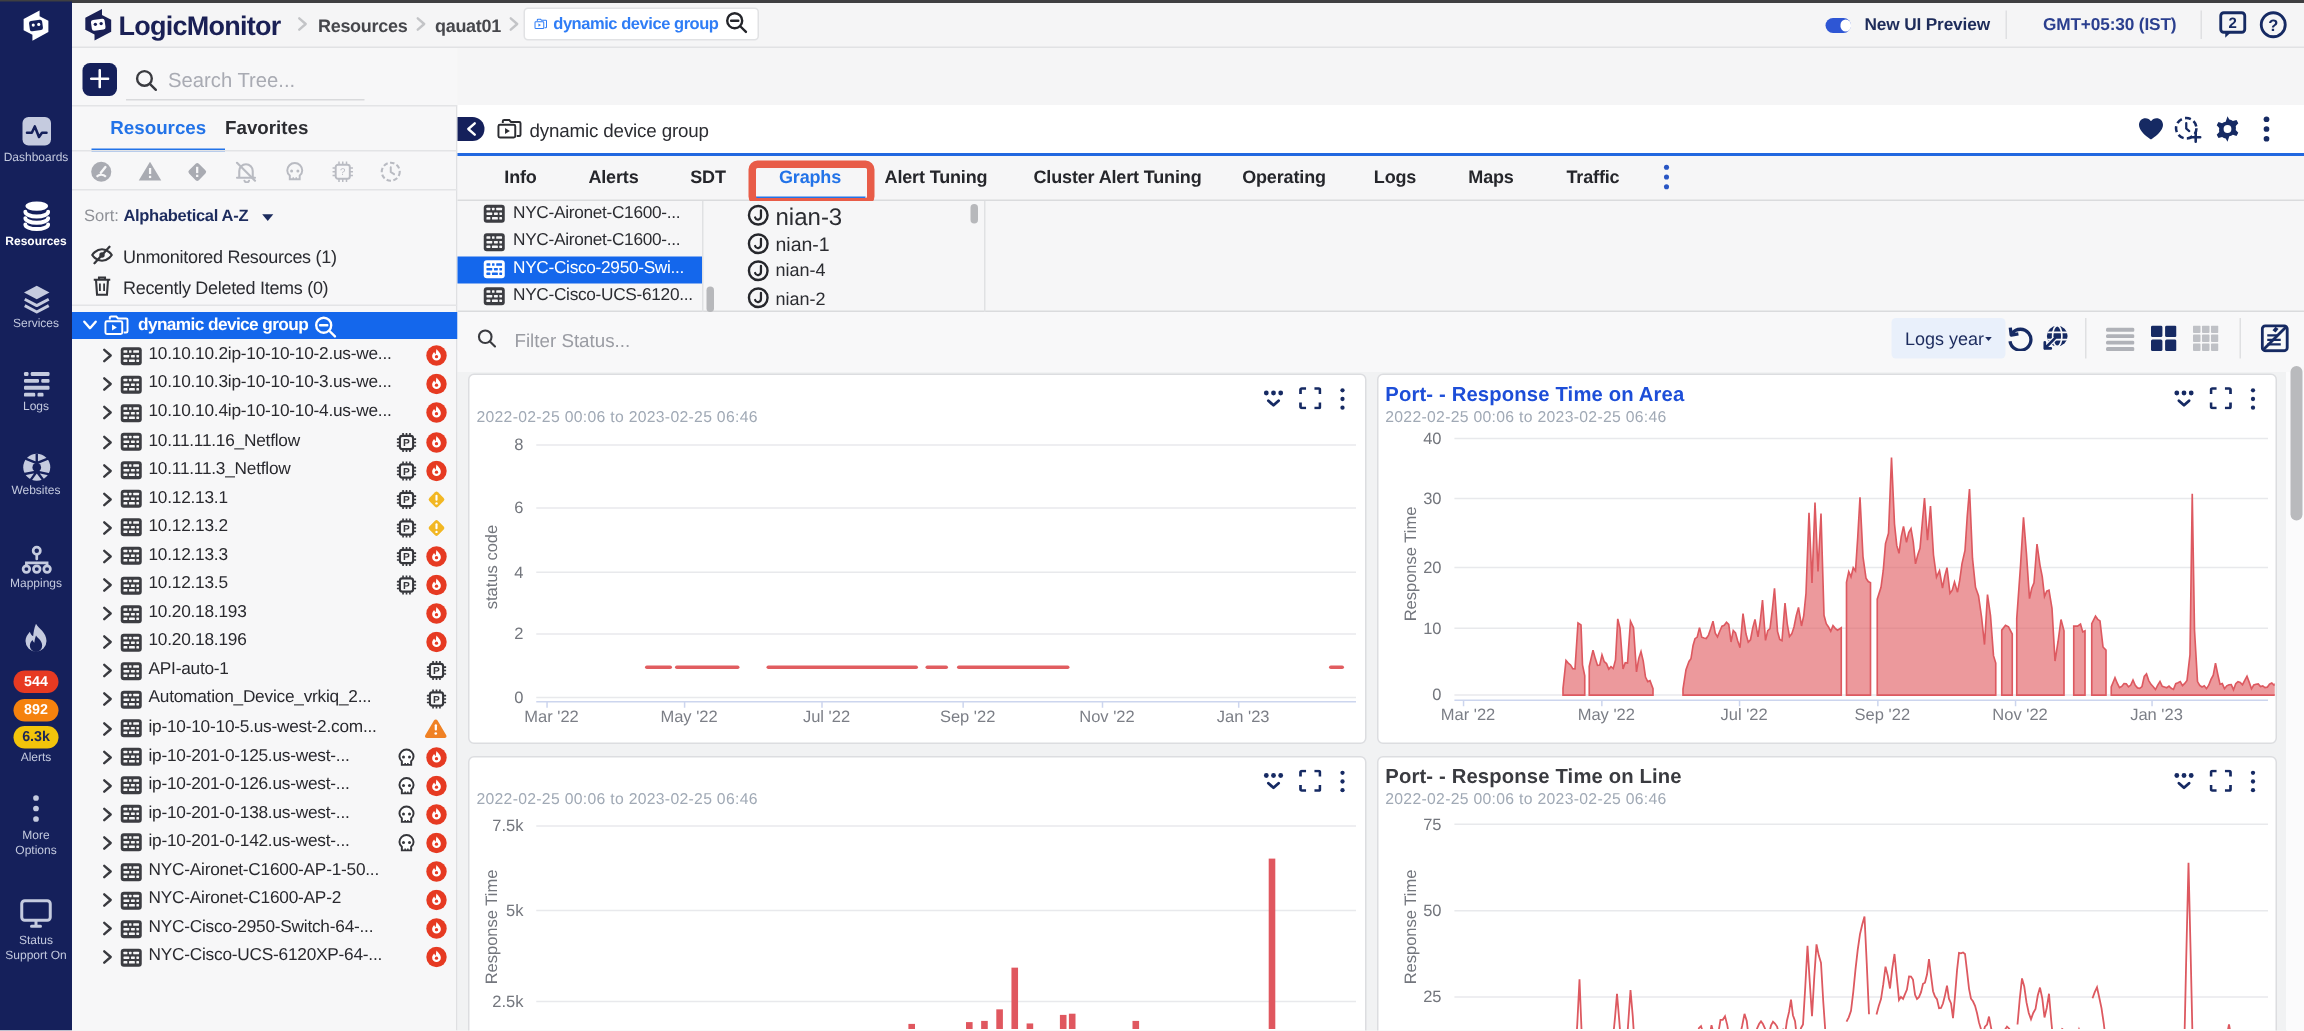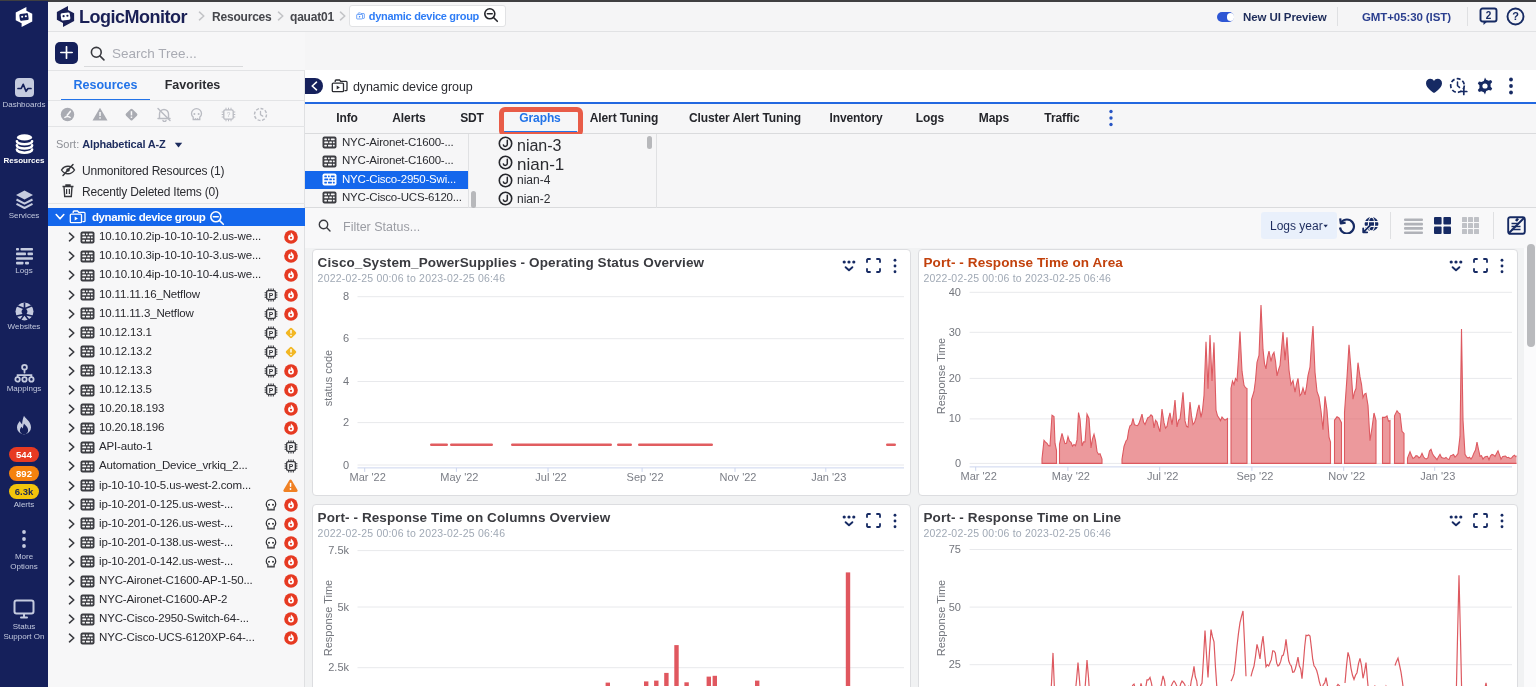--- a/index.html
+++ b/index.html
@@ -175,21 +175,21 @@
 <div class="a" style="left:90px;top:46px">
       <svg width="15" height="15" viewBox="0 0 15 15" style="">
         <circle cx="6.3" cy="6.3" r="4.9" fill="none" stroke="#3a3b40" stroke-width="1.6"></circle>
         <path d="M9.9 9.9l4 4" stroke="#3a3b40" stroke-width="1.6" stroke-linecap="round"></path>
       </svg>
     </div>
 <div class="a" style="left:112px;top:46px;font-size:13.5px;color:#a9abb3">Search Tree...</div>
 <div class="a" style="left:84px;top:65.5px;width:159px;height:1px;background:#d9dadc"></div>
 <div class="a" style="left:48px;top:69.5px;width:257px;height:1px;background:#e3e4e6"></div>
 <div class="a" style="left:61px;top:78px;width:89px;text-align:center;font-size:12.5px;font-weight:bold;color:#2273e8">Resources</div>
-<div class="a" style="left:150px;top:78px;width:85px;text-align:center;font-size:12.5px;font-weight:bold;color:#2b2c31">Favorites</div>
+<div class="a" style="left:150px;top:78px;width:85px;text-align:left;font-size:12.5px;font-weight:bold;color:#2b2c31">Favorites</div>
 <div class="a" style="left:61px;top:98.5px;width:89px;height:2px;background:#2273e8"></div>
 <div class="a" style="left:48px;top:100px;width:257px;height:1px;background:#e3e4e6"></div>
 <div class="a" style="left:59.900000000000006px;top:107px">
       <svg width="15" height="15" viewBox="0 0 15 15" style="">
         <circle cx="7.5" cy="7.5" r="6.7" fill="#a9abb2"></circle>
         <path d="M7.2 8.2 10.3 4.4" stroke="#f7f7f8" stroke-width="1.6" fill="none" stroke-linecap="round"></path>
         <path d="M4.4 10.8a4.3 4.3 0 0 1 6.2 0" stroke="#f7f7f8" stroke-width="1.4" fill="none"></path>
       </svg>
     </div>
 <div class="a" style="left:92.05000000000001px;top:107px">
@@ -1049,21 +1049,21 @@
         </g>
       </svg>
     </div>
 <div class="a" style="left:305px;top:103.5px;width:1231px;height:30px;background:#f6f6f7;border-bottom:1px solid #dadbdd"></div>
 <div class="a" style="left:277px;top:111px;width:140px;text-align:center;font-size:12px;font-weight:bold;color:#25262b;letter-spacing:-0.1px">Info</div>
 <div class="a" style="left:339px;top:111px;width:140px;text-align:center;font-size:12px;font-weight:bold;color:#25262b;letter-spacing:-0.1px">Alerts</div>
 <div class="a" style="left:402px;top:111px;width:140px;text-align:center;font-size:12px;font-weight:bold;color:#25262b;letter-spacing:-0.1px">SDT</div>
 <div class="a" style="left:470px;top:111px;width:140px;text-align:center;font-size:12px;font-weight:bold;color:#2273e8;letter-spacing:-0.1px">Graphs</div>
 <div class="a" style="left:554px;top:111px;width:140px;text-align:center;font-size:12px;font-weight:bold;color:#25262b;letter-spacing:-0.1px">Alert Tuning</div>
 <div class="a" style="left:675px;top:111px;width:140px;text-align:center;font-size:12px;font-weight:bold;color:#25262b;letter-spacing:-0.1px">Cluster Alert Tuning</div>
-<div class="a" style="left:786px;top:111px;width:140px;text-align:center;font-size:12px;font-weight:bold;color:#25262b;letter-spacing:-0.1px">Inventory</div>
+<div class="a" style="left:786px;top:111px;width:140px;text-align:center;font-size:12px;font-weight:bold;color:#25262b;letter-spacing:-0.1px">Operating</div>
 <div class="a" style="left:860px;top:111px;width:140px;text-align:center;font-size:12px;font-weight:bold;color:#25262b;letter-spacing:-0.1px">Logs</div>
 <div class="a" style="left:924px;top:111px;width:140px;text-align:center;font-size:12px;font-weight:bold;color:#25262b;letter-spacing:-0.1px">Maps</div>
 <div class="a" style="left:992px;top:111px;width:140px;text-align:center;font-size:12px;font-weight:bold;color:#25262b;letter-spacing:-0.1px">Traffic</div>
 <div class="a" style="left:503px;top:130.5px;width:74px;height:2.5px;background:#2273e8"></div>
 <div class="a" style="left:1108px;top:109px">
       <svg width="6" height="18" viewBox="0 0 6 18" style="">
         <g fill="#2856c4">
           <circle cx="3" cy="2.5" r="1.7"></circle>
           <circle cx="3" cy="9" r="1.7"></circle>
           <circle cx="3" cy="15.5" r="1.7"></circle>
@@ -1150,21 +1150,21 @@
         <path d="M9.3 4.2v4.2a2 2 0 0 1-3.9.6" fill="none" stroke="#26272c" stroke-width="1.5" stroke-linecap="round"></path>
       </svg>
     </div>
 <div class="a" style="left:517px;top:136.8px;font-size:16px;color:#2b2c31">nian-3</div>
 <div class="a" style="left:497.5px;top:154.6px">
       <svg width="15" height="15" viewBox="0 0 15 15" style="">
         <circle cx="7.5" cy="7.5" r="6.2" fill="none" stroke="#26272c" stroke-width="1.6"></circle>
         <path d="M9.3 4.2v4.2a2 2 0 0 1-3.9.6" fill="none" stroke="#26272c" stroke-width="1.5" stroke-linecap="round"></path>
       </svg>
     </div>
-<div class="a" style="left:517px;top:155.1px;font-size:17px;color:#2b2c31">nian-1</div>
+<div class="a" style="left:517px;top:155.1px;font-size:13px;color:#2b2c31">nian-1</div>
 <div class="a" style="left:497.5px;top:172.9px">
       <svg width="15" height="15" viewBox="0 0 15 15" style="">
         <circle cx="7.5" cy="7.5" r="6.2" fill="none" stroke="#26272c" stroke-width="1.6"></circle>
         <path d="M9.3 4.2v4.2a2 2 0 0 1-3.9.6" fill="none" stroke="#26272c" stroke-width="1.5" stroke-linecap="round"></path>
       </svg>
     </div>
 <div class="a" style="left:517px;top:173.4px;font-size:12px;color:#2b2c31">nian-4</div>
 <div class="a" style="left:497.5px;top:191.2px">
       <svg width="15" height="15" viewBox="0 0 15 15" style="">
         <circle cx="7.5" cy="7.5" r="6.2" fill="none" stroke="#26272c" stroke-width="1.6"></circle>
@@ -1248,21 +1248,20 @@
           <path d="M4.5 7.5h7M4.5 10.5h9M4.5 13.5h9"></path>
         </g>
         <path d="M8 4.2l2-2.4 2 1.5-2 2.4z" fill="#162a63"></path>
         <path d="M2 17 17 2" stroke="#162a63" stroke-width="1.9"></path>
       </svg>
     </div>
 <div class="a" style="left:305px;top:247.5px;width:1219px;height:439.5px;background:#f1f2f3"></div>
 <div class="a" style="left:1524px;top:247.5px;width:12px;height:439.5px;background:#fbfbfc"></div>
 <div class="a" style="left:1526.7px;top:243.7px;width:8px;height:103px;background:#b9babd;border-radius:4px"></div>
 <div class="a" style="left:311.6px;top:249.3px;width:599px;height:247px;background:#fff;border:1px solid #dcdde0;border-radius:4px"></div>
-    <div class="a" style="left:317.6px;top:255.3px;font-size:13.5px;font-weight:bold;color:#3a3b40;letter-spacing:0.1px">Cisco_System_PowerSupplies - Operating Status Overview</div>
     <div class="a" style="left:317.6px;top:272.3px;font-size:10.5px;color:#a0a9b5;letter-spacing:0.2px">2022-02-25 00:06 to 2023-02-25 06:46</div>
     <div class="a" style="left:841.6px;top:260.3px">
       <svg width="14" height="12" viewBox="0 0 14 12" style="">
         <g fill="#162a63">
           <circle cx="2.2" cy="2" r="1.6"></circle>
           <circle cx="7" cy="2" r="1.6"></circle>
           <circle cx="11.8" cy="2" r="1.6"></circle>
         </g>
         <path d="M3.6 7.2 7 10.2l3.4-3" fill="none" stroke="#162a63" stroke-width="1.9" stroke-linecap="round" stroke-linejoin="round"></path>
       </svg>
@@ -1277,21 +1276,21 @@
     <div class="a" style="left:891.6px;top:258.3px">
       <svg width="6" height="16" viewBox="0 0 6 18" style="">
         <g fill="#162a63">
           <circle cx="3" cy="2.5" r="1.6"></circle>
           <circle cx="3" cy="9" r="1.6"></circle>
           <circle cx="3" cy="15.5" r="1.6"></circle>
         </g>
       </svg>
     </div>
 <div class="a" style="left:917.5px;top:249.3px;width:600.3px;height:247px;background:#fff;border:1px solid #dcdde0;border-radius:4px"></div>
-    <div class="a" style="left:923.5px;top:255.3px;font-size:13.5px;font-weight:bold;color:#c2410c;letter-spacing:0.1px">Port- - Response Time on Area</div>
+    <div class="a" style="left:923.5px;top:255.3px;font-size:13.5px;font-weight:bold;color:#1d4ed8;letter-spacing:0.1px">Port- - Response Time on Area</div>
     <div class="a" style="left:923.5px;top:272.3px;font-size:10.5px;color:#a0a9b5;letter-spacing:0.2px">2022-02-25 00:06 to 2023-02-25 06:46</div>
     <div class="a" style="left:1448.8px;top:260.3px">
       <svg width="14" height="12" viewBox="0 0 14 12" style="">
         <g fill="#162a63">
           <circle cx="2.2" cy="2" r="1.6"></circle>
           <circle cx="7" cy="2" r="1.6"></circle>
           <circle cx="11.8" cy="2" r="1.6"></circle>
         </g>
         <path d="M3.6 7.2 7 10.2l3.4-3" fill="none" stroke="#162a63" stroke-width="1.9" stroke-linecap="round" stroke-linejoin="round"></path>
       </svg>
@@ -1306,21 +1305,20 @@
     <div class="a" style="left:1498.8px;top:258.3px">
       <svg width="6" height="16" viewBox="0 0 6 18" style="">
         <g fill="#162a63">
           <circle cx="3" cy="2.5" r="1.6"></circle>
           <circle cx="3" cy="9" r="1.6"></circle>
           <circle cx="3" cy="15.5" r="1.6"></circle>
         </g>
       </svg>
     </div>
 <div class="a" style="left:311.6px;top:503.7px;width:599px;height:247px;background:#fff;border:1px solid #dcdde0;border-radius:4px"></div>
-    <div class="a" style="left:317.6px;top:509.7px;font-size:13.5px;font-weight:bold;color:#3a3b40;letter-spacing:0.1px">Port- - Response Time on Columns Overview</div>
     <div class="a" style="left:317.6px;top:526.7px;font-size:10.5px;color:#a0a9b5;letter-spacing:0.2px">2022-02-25 00:06 to 2023-02-25 06:46</div>
     <div class="a" style="left:841.6px;top:514.7px">
       <svg width="14" height="12" viewBox="0 0 14 12" style="">
         <g fill="#162a63">
           <circle cx="2.2" cy="2" r="1.6"></circle>
           <circle cx="7" cy="2" r="1.6"></circle>
           <circle cx="11.8" cy="2" r="1.6"></circle>
         </g>
         <path d="M3.6 7.2 7 10.2l3.4-3" fill="none" stroke="#162a63" stroke-width="1.9" stroke-linecap="round" stroke-linejoin="round"></path>
       </svg>

